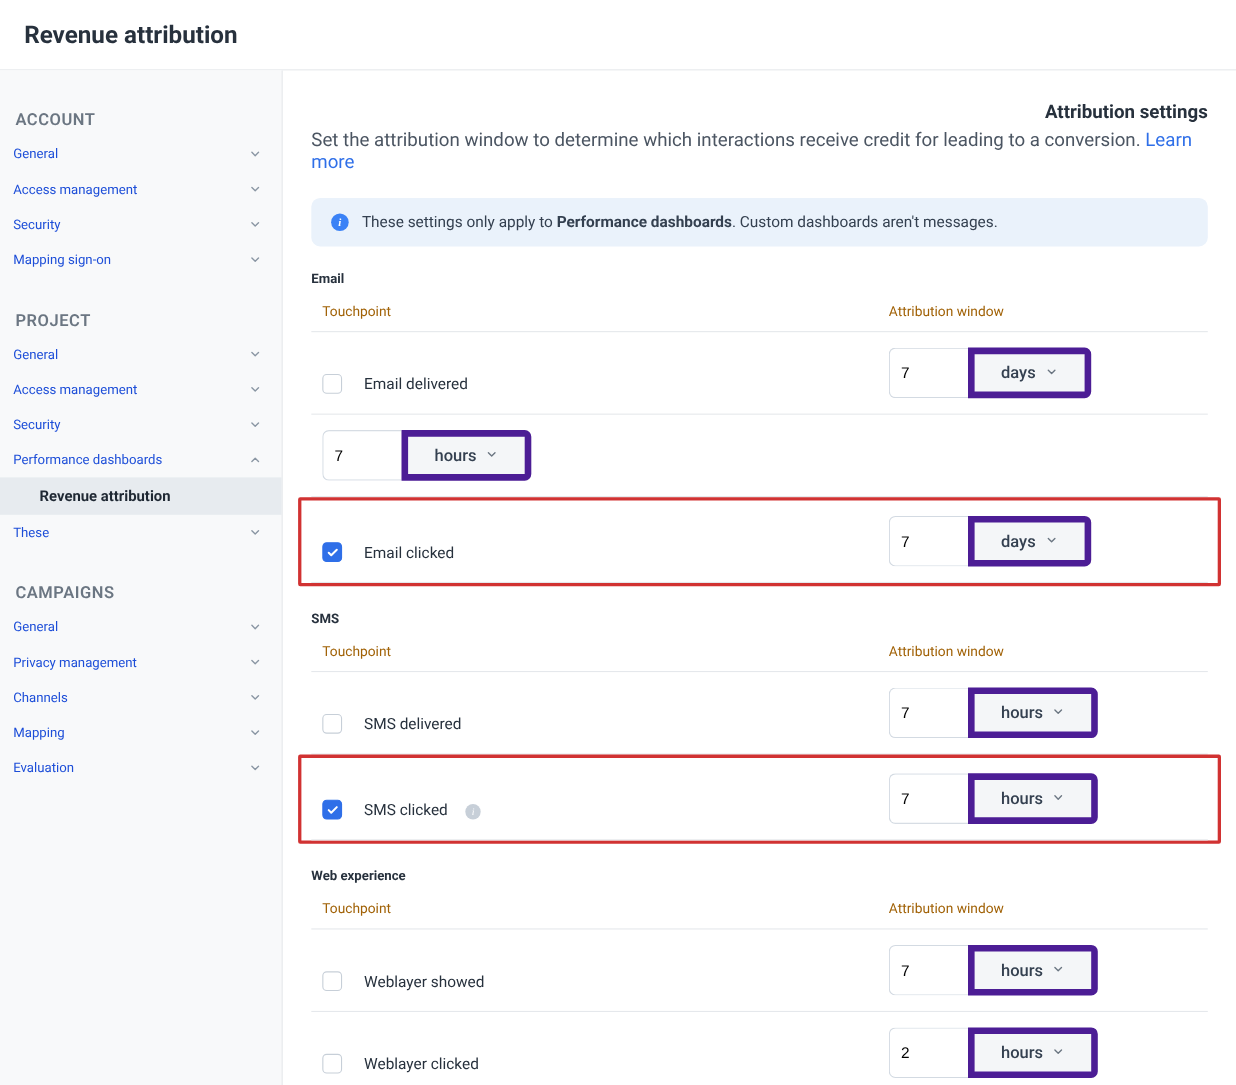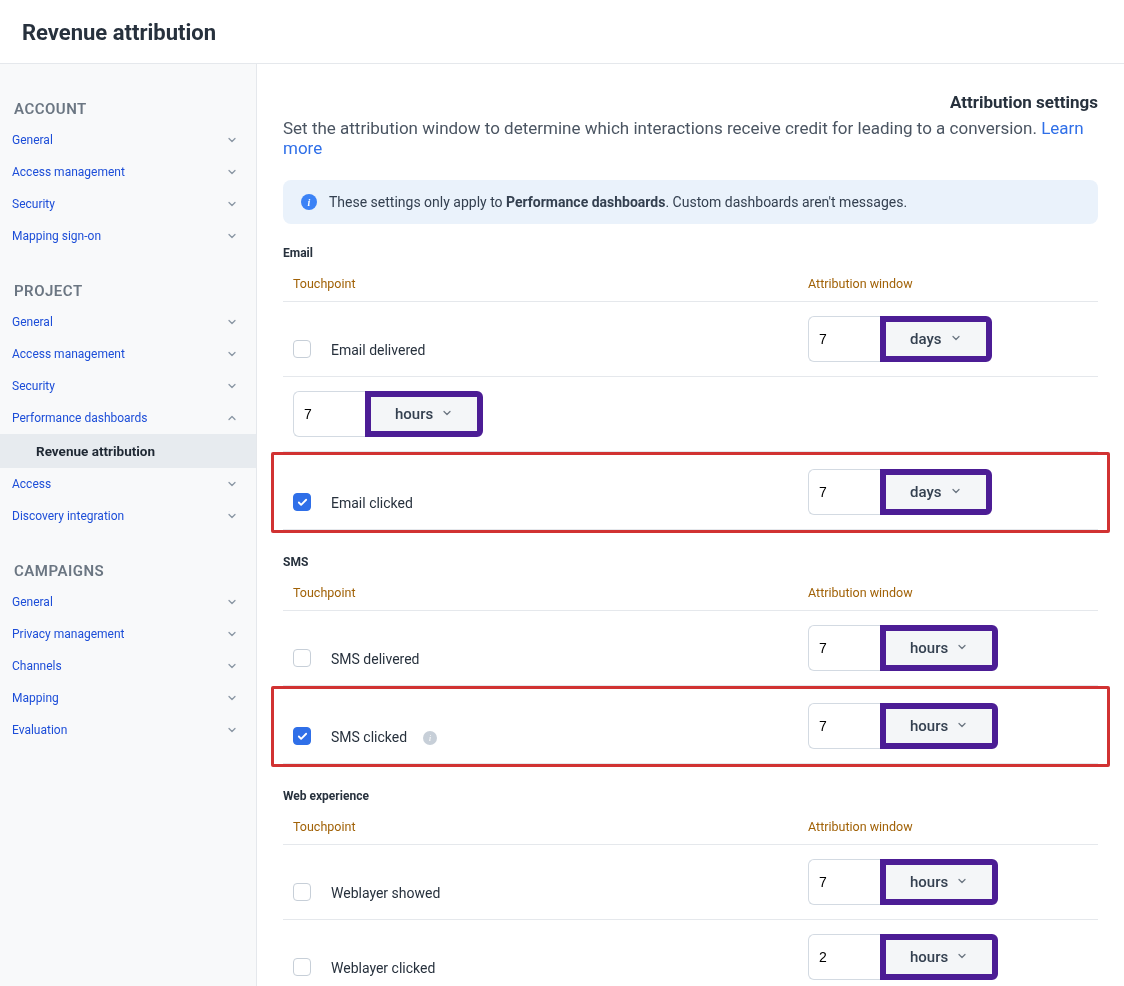--- a/index.html
+++ b/index.html
@@ -280,29 +280,21 @@
       <div class="sidebar-item">
         <span>Performance dashboards</span>
         <span class="chev">
           <svg class="chev-svg" viewBox="0 0 24 24" fill="none" stroke="currentColor" stroke-width="2.5" stroke-linecap="round" stroke-linejoin="round">
             <polyline points="18 15 12 9 6 15"></polyline>
           </svg>
         </span>
       </div>
       <div class="sidebar-item sub-item active">Revenue attribution</div>
       <div class="sidebar-item">
-        <span>Access</span>
-        <span class="chev">
-          <svg class="chev-svg" viewBox="0 0 24 24" fill="none" stroke="currentColor" stroke-width="2.5" stroke-linecap="round" stroke-linejoin="round">
-            <polyline points="6 9 12 15 18 9"></polyline>
-          </svg>
-        </span>
-      </div>
-      <div class="sidebar-item">
-        <span>Discovery integration</span>
+        <span>These</span>
         <span class="chev">
           <svg class="chev-svg" viewBox="0 0 24 24" fill="none" stroke="currentColor" stroke-width="2.5" stroke-linecap="round" stroke-linejoin="round">
             <polyline points="6 9 12 15 18 9"></polyline>
           </svg>
         </span>
       </div>
       <div style="height: 20px;"></div>
       <div class="sidebar-group-label">CAMPAIGNS</div>
       <div class="sidebar-item">
         <span>General</span>

